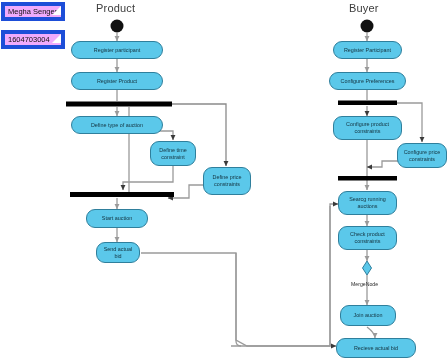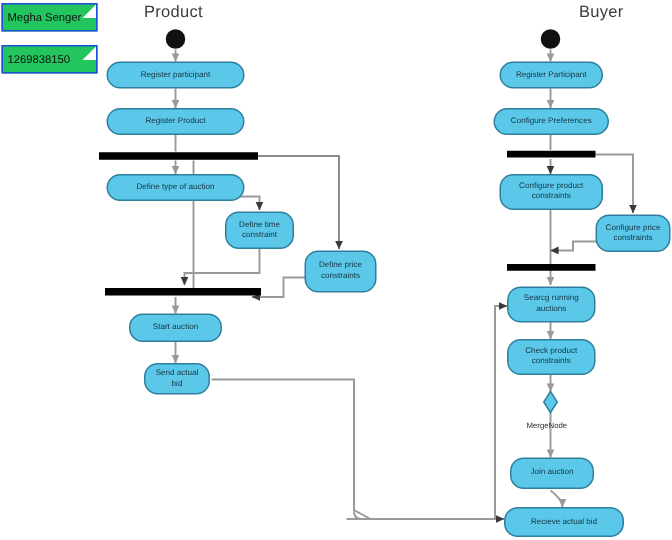--- a/index.html
+++ b/index.html
@@ -48,22 +48,22 @@
     display: flex;
     align-items: center;
     justify-content: center;
     text-align: center;
     padding: 1px 3px;
     font-family: "Liberation Sans", sans-serif;
   }
   .note {
     position: absolute;
     box-sizing: border-box;
-    background: #22c55e;
-    border: 1px solid #1d4ed8;
+    background: #f0abfc;
+    border: 4px solid #1d4ed8;
     color: #111;
     font-size: 7.5px;
     line-height: 10px;
     display: flex;
     align-items: center;
     padding-left: 3px;
     font-family: "Liberation Sans", sans-serif;
   }
   .note .fold {
     position: absolute;
@@ -164,26 +164,26 @@
 
     <polygon points="367,261 371.5,268 367,275 362.5,268" fill="#5bc8ea" stroke="#2f7f9c" stroke-width="1"></polygon>
   </svg>
 
   <div class="note" style="left:1px; top:2px; width:64px; height:19px;">
     <span>Megha Senger</span>
     <span class="fold"></span>
   </div>
 
   <div class="note" style="left:1px; top:30px; width:64px; height:19px;">
-    <span>1269838150</span>
+    <span>1604703004</span>
     <span class="fold"></span>
   </div>
 
   <div class="lane-title" style="left:96px; top:2px;">Product</div>
-  <div class="lane-title" style="left:349px; top:2px;margin-left:37px;">Buyer</div>
+  <div class="lane-title" style="left:349px; top:2px;">Buyer</div>
 
   <div class="act" style="left:71px; top:41px; width:92px; height:18px;">
     <span>Register participant</span>
   </div>
 
   <div class="act" style="left:71px; top:72px; width:92px; height:18px;">
     <span>Register Product</span>
   </div>
 
   <div class="act" style="left:71px; top:116px; width:92px; height:18px;">

